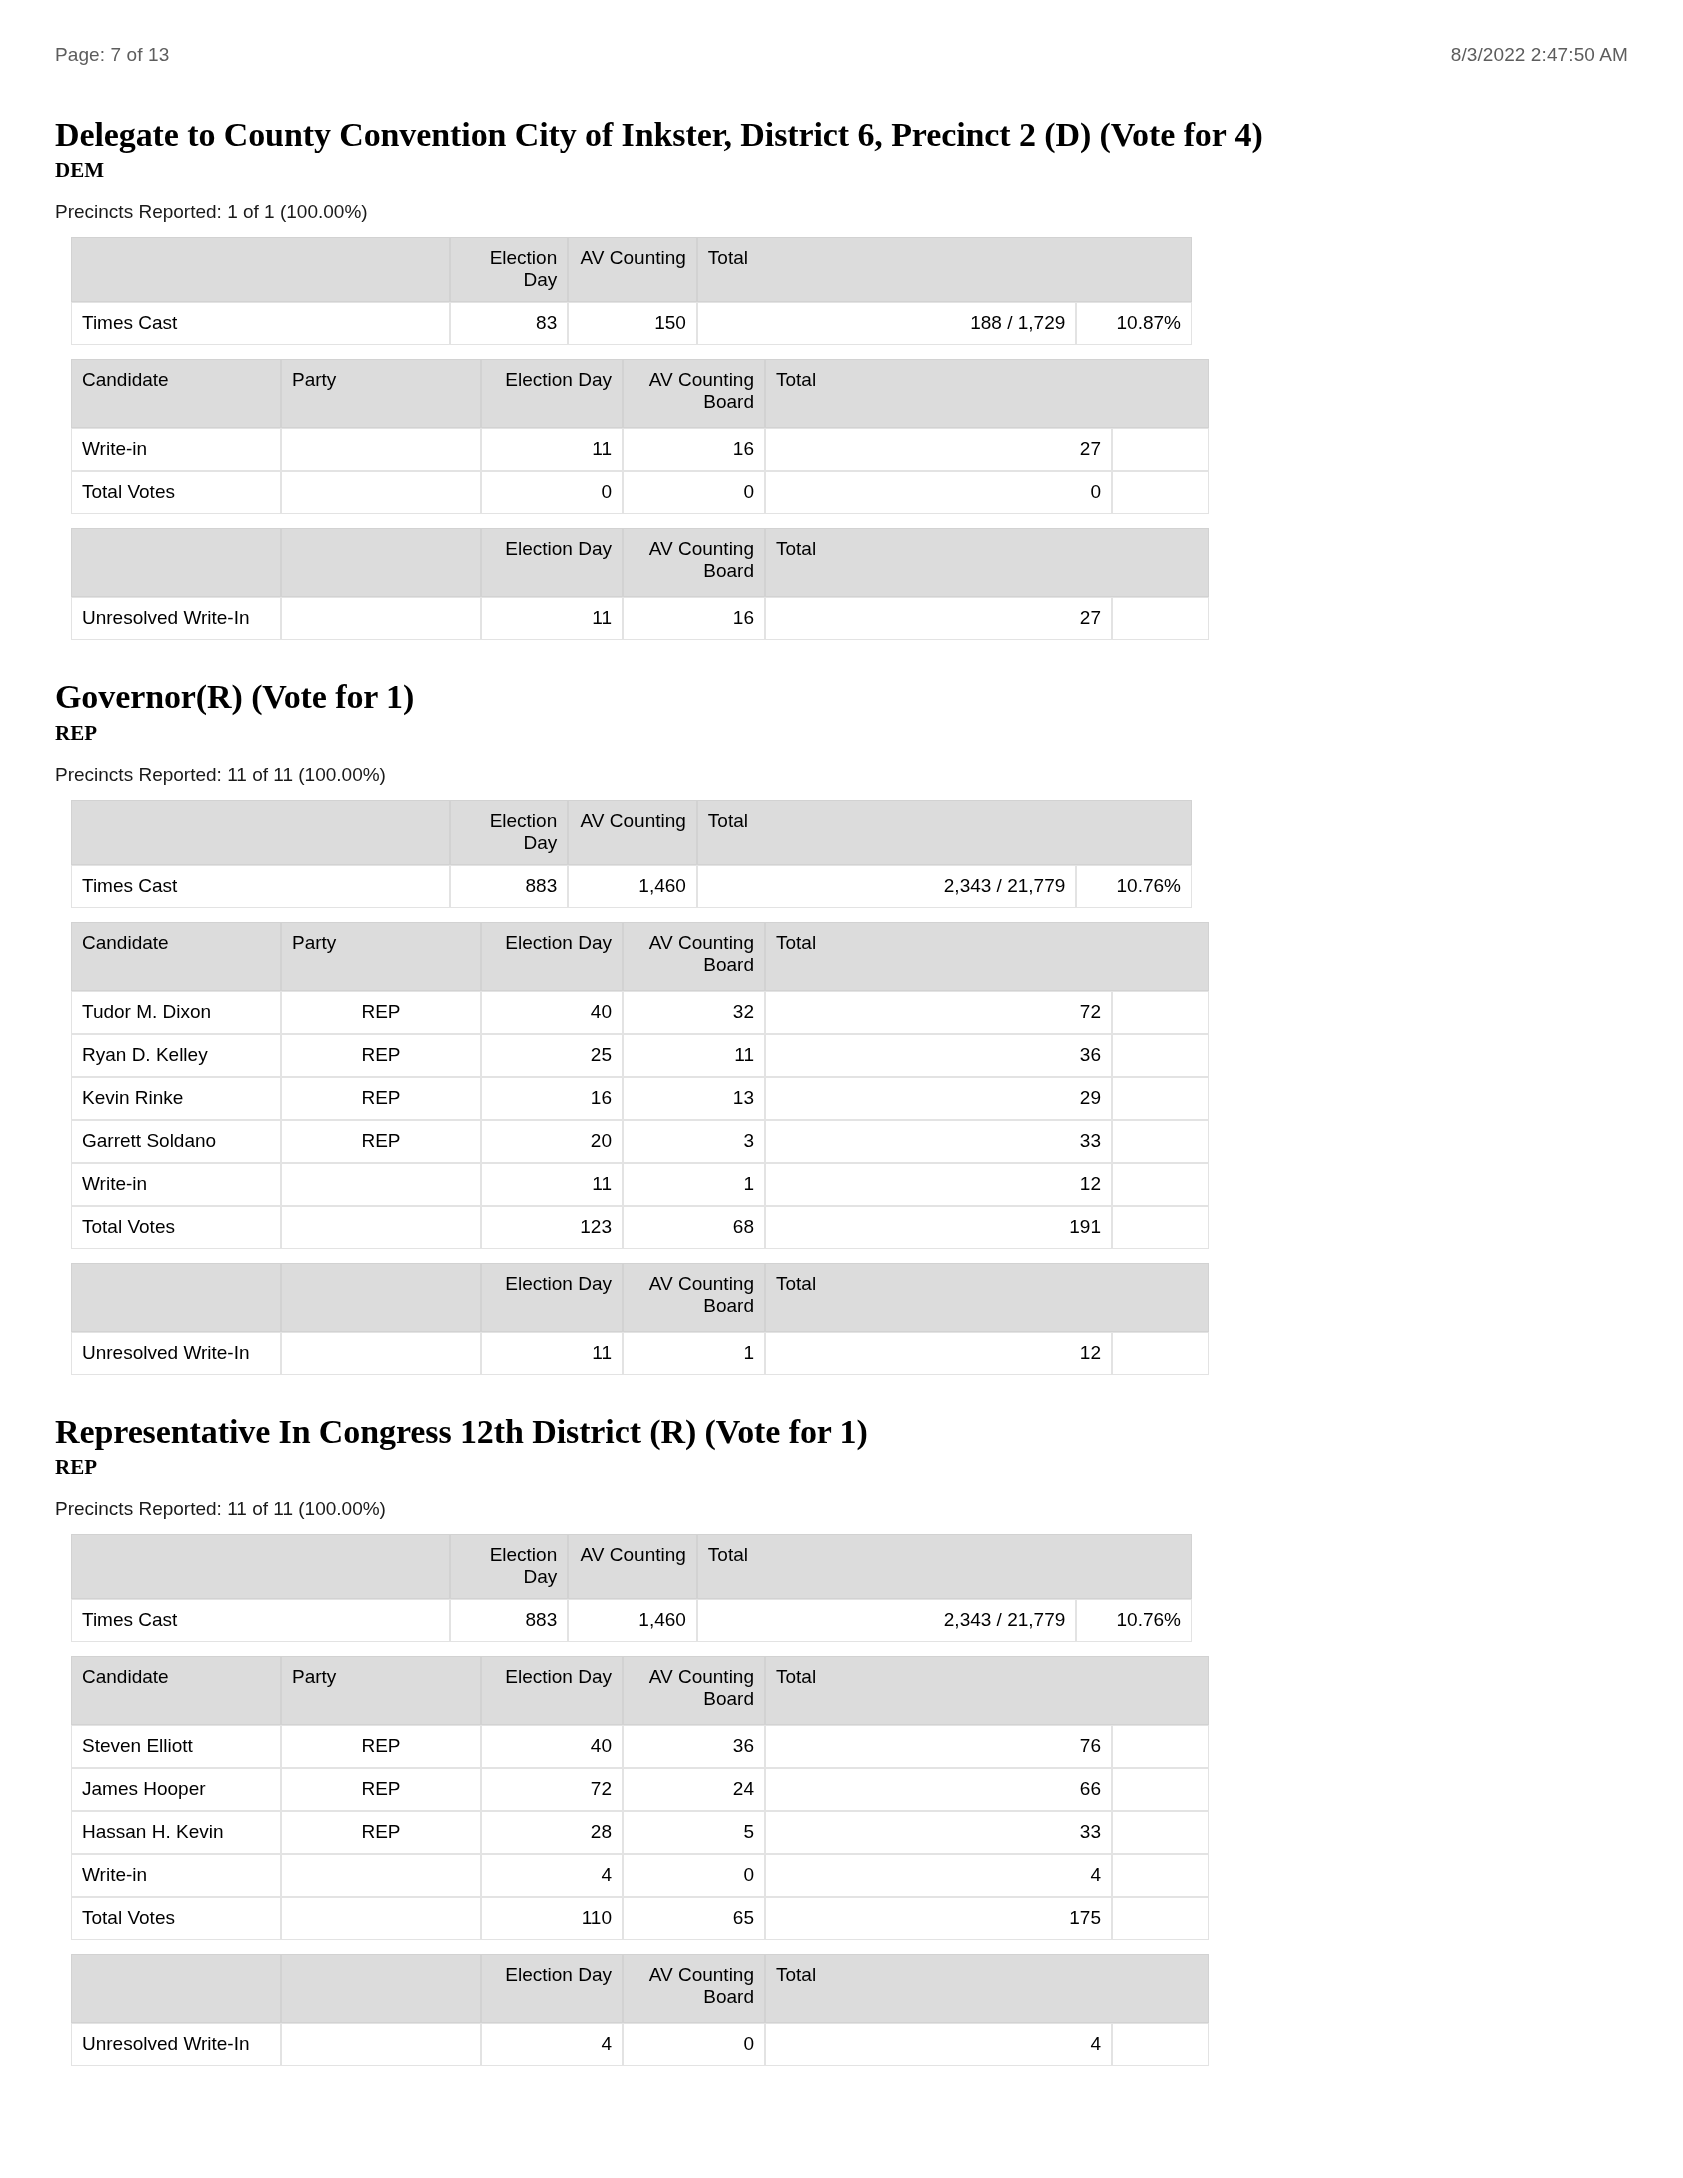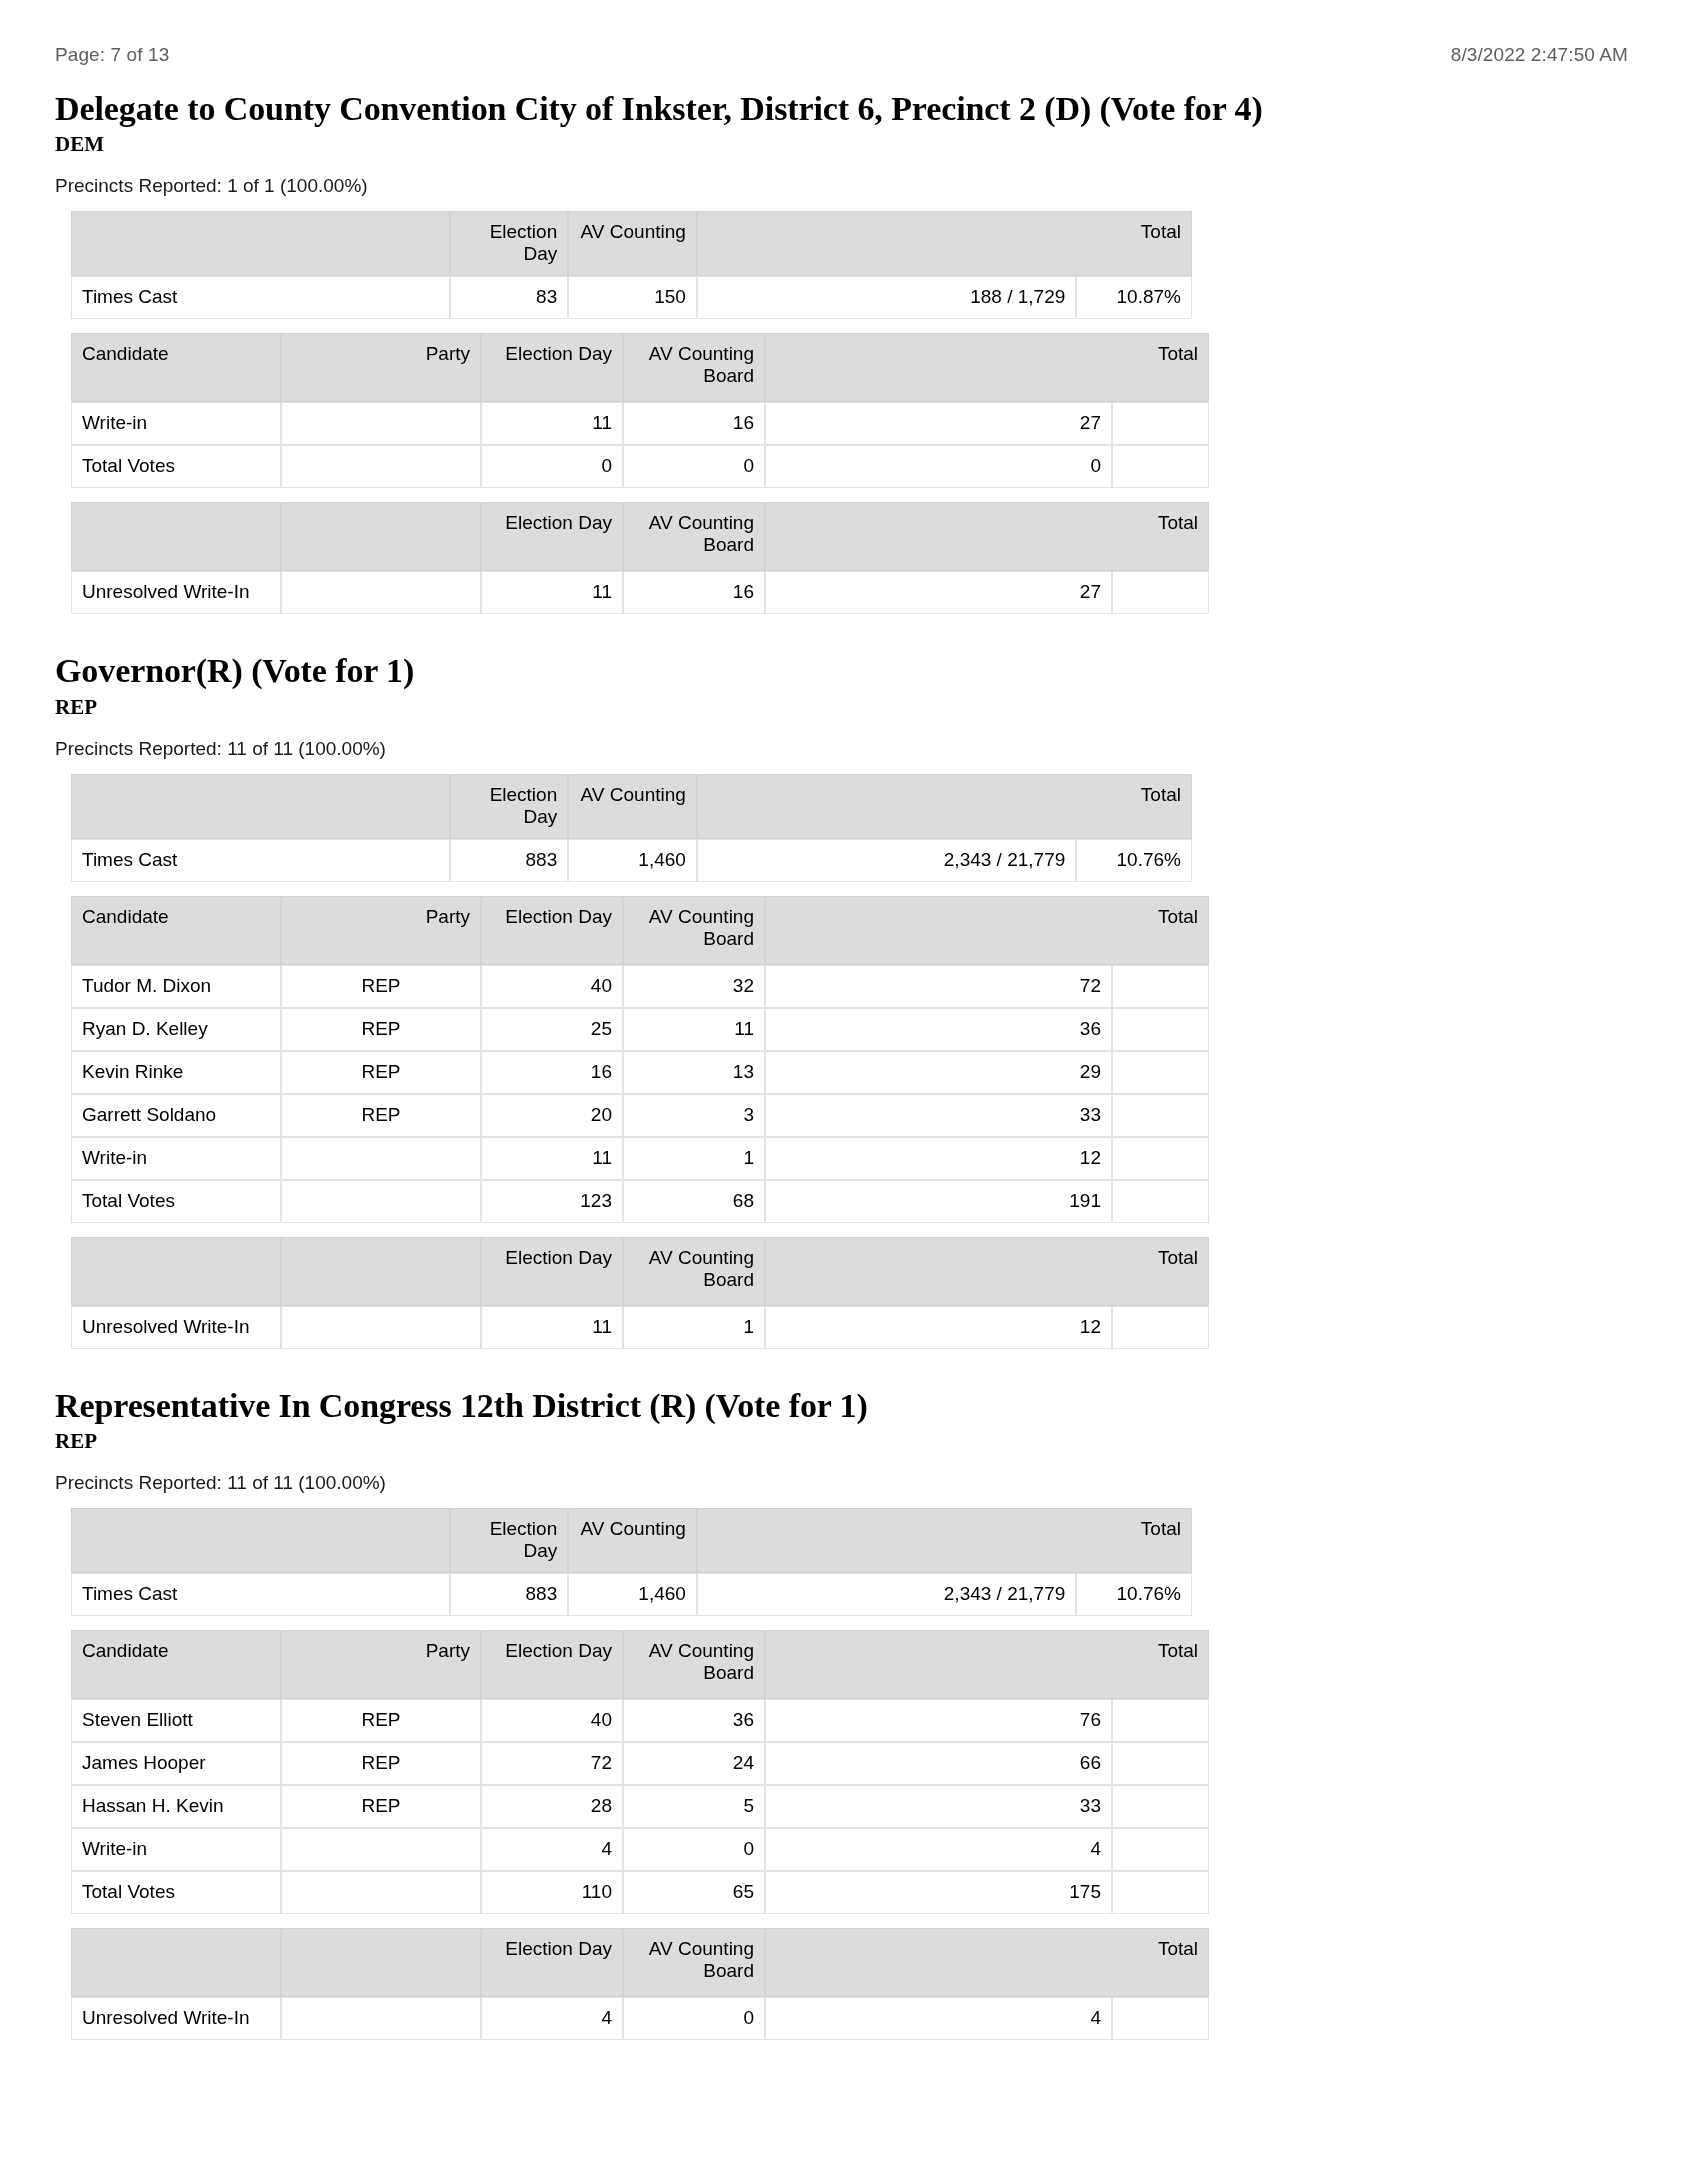--- a/index.html
+++ b/index.html
@@ -19,21 +19,21 @@
   }
 
   
   .page-header {
     display: flex;
     justify-content: space-between;
     align-items: baseline;
     font-size: 19px;
     color: #5d5d5d;
     letter-spacing: 0.1px;
-    margin-bottom: 22px;
+    margin-bottom: 48px;
   }
   .page-header .right { text-align: right; }
 
   
   .contest { margin-bottom: 4px; }
   .contest-title {
     font-family: "Liberation Serif", serif;
     font-weight: bold;
     font-size: 34px;
     line-height: 1.24;
@@ -68,21 +68,21 @@
     border: 1px solid #e3e3e3;
     padding: 9px 10px 10px 10px;
     font-weight: normal;
     vertical-align: top;
     background: #ffffff;
     height: 40px;
   }
   table.res thead th {
     background: #dcdcdc;
     border: 1px solid #d2d2d2;
-    text-align: right;
+    text-align: left;
     vertical-align: top;
     height: 55px;
   }
   table.res thead th.tall { height: 69px; }
   table.res thead th.lbl { text-align: left; }
   table.res thead th.r { text-align: right; }
   td.num { text-align: right; }
   td.ctr { text-align: center; }
   td.lbl { text-align: left; }
 

